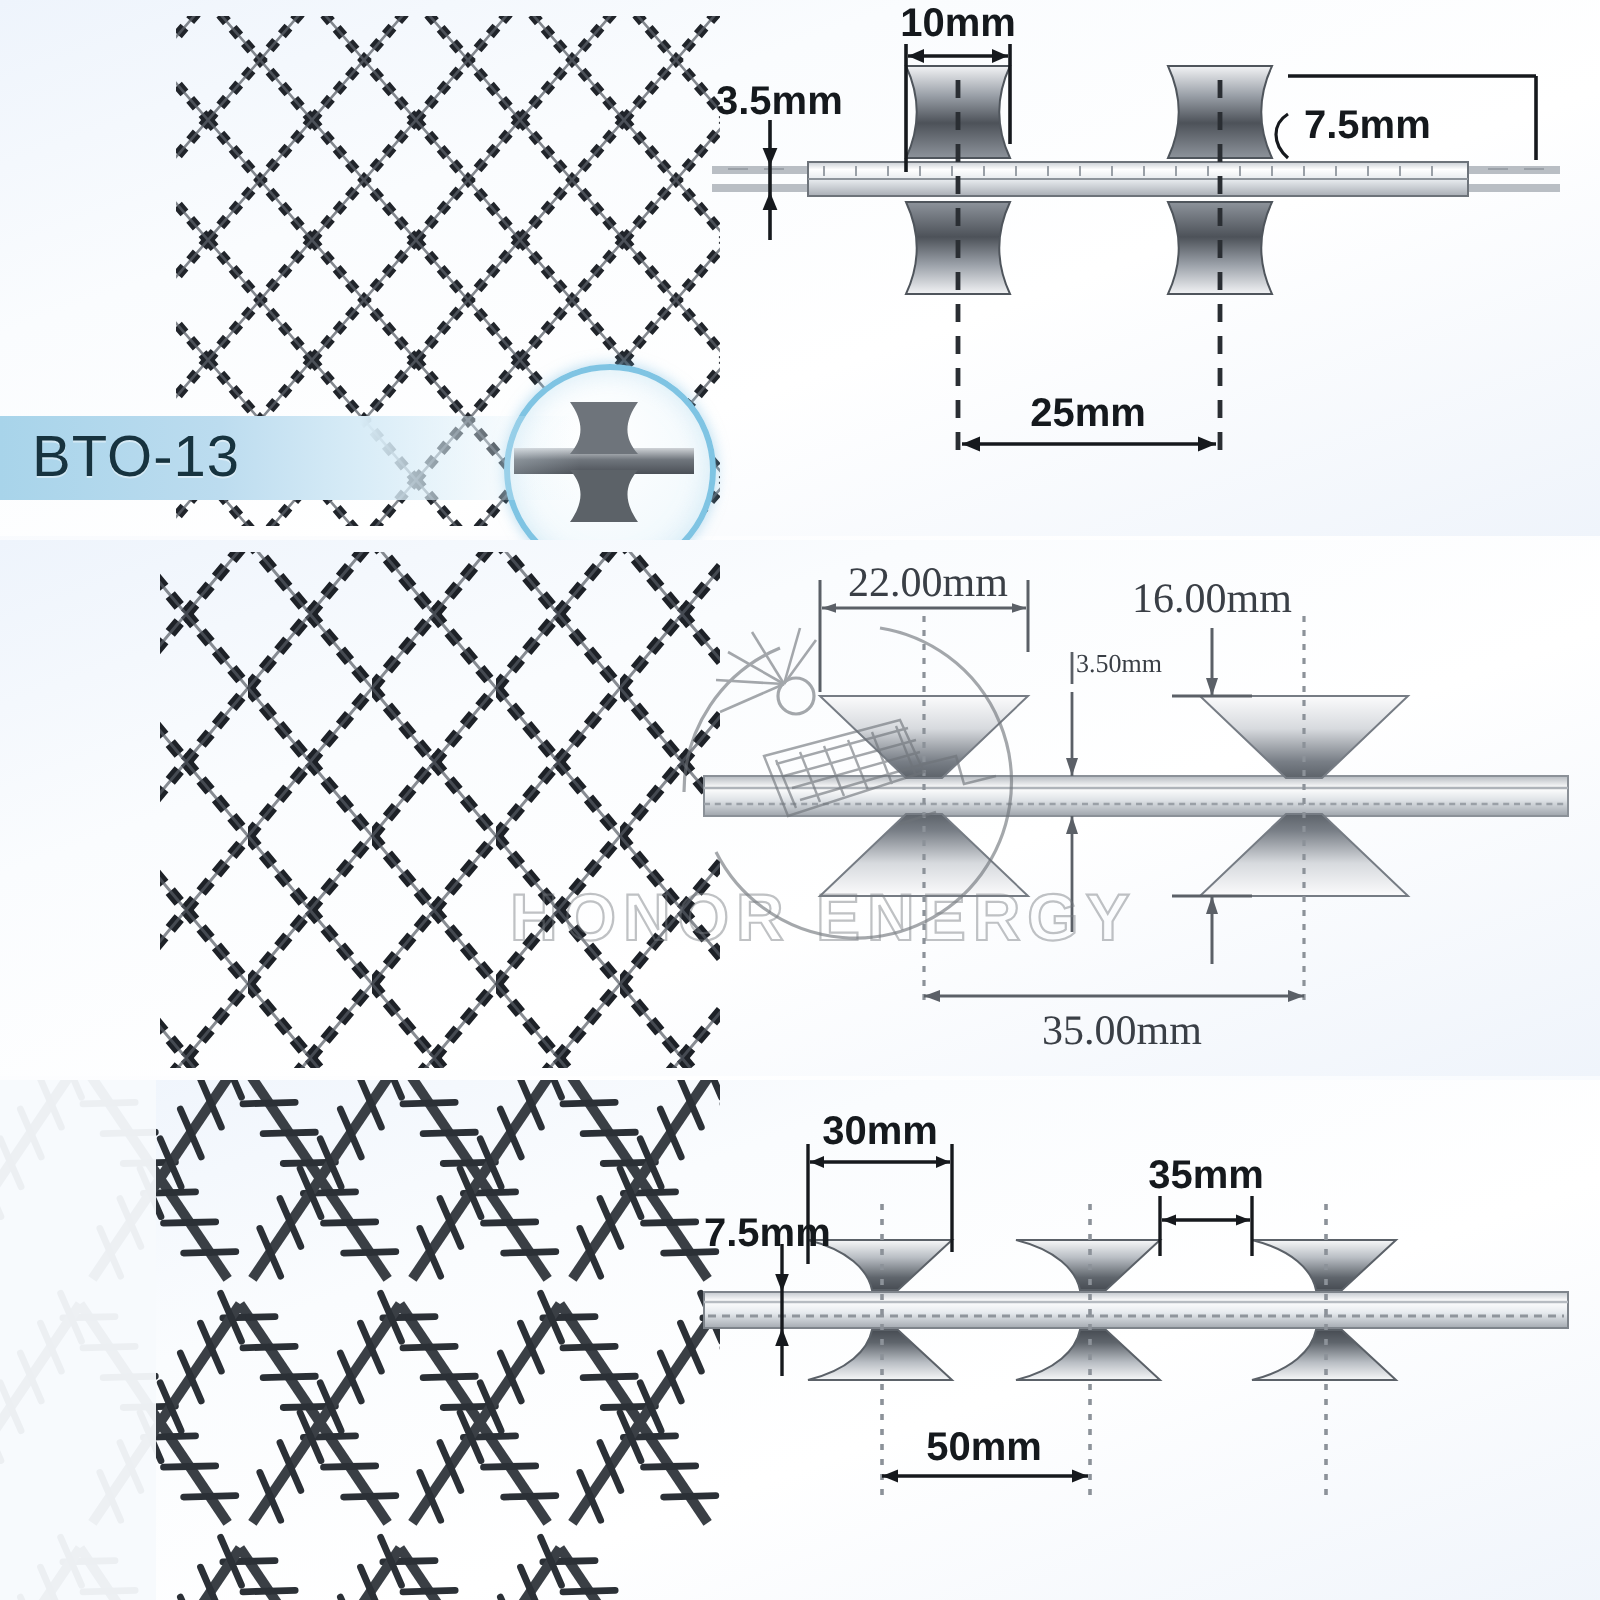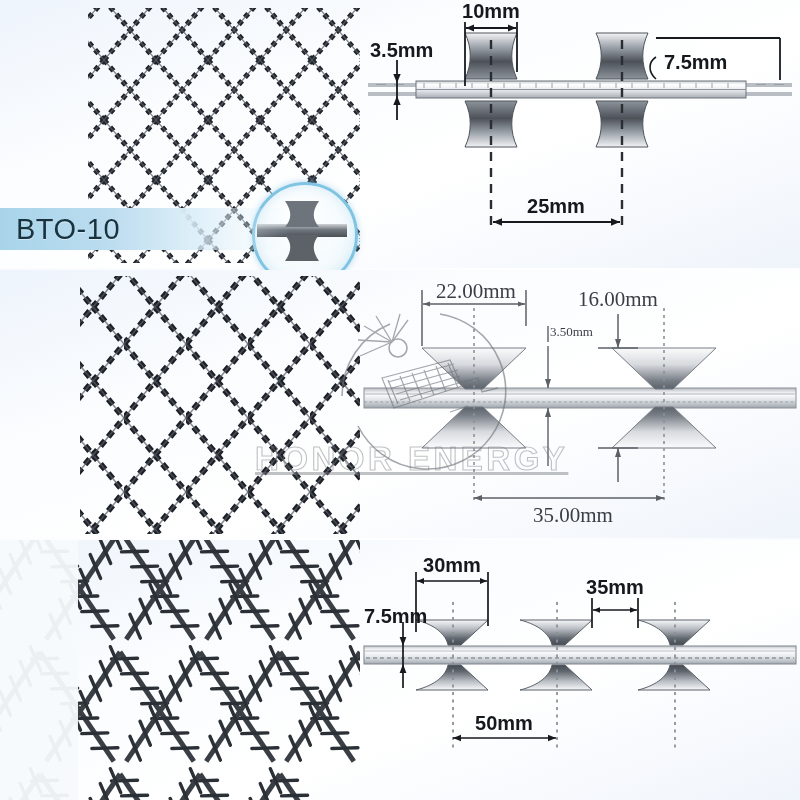--- a/index.html
+++ b/index.html
@@ -19,21 +19,21 @@
   .row-1{top:0;height:268px;}
   .row-2{top:270px;height:268px;}
   .row-3{top:540px;height:260px;padding-left:44px;}
 
   .row-bg{
     position:absolute;inset:0;
     background:linear-gradient(160deg,#eef4fc 0%,#fafcfe 30%,#ffffff 60%,#eff4fb 100%);
   }
 
   .mesh-cell{position:absolute;left:0;top:0;width:360px;height:100%;overflow:hidden;}
-  .draw-cell{position:absolute;left:360px;top:0;width:440px;height:100%;overflow:hidden;}
+  .draw-cell{position:absolute;left:348px;top:0;width:440px;height:100%;overflow:hidden;}
 
   
   .label-band{
     position:absolute;left:0;height:42px;
     width:290px;
     background:linear-gradient(to right,#a8d4ea 0%,#bcdcef 38%,#d8ecf7 62%,rgba(226,242,250,0.25) 88%,rgba(255,255,255,0) 100%);
     display:flex;align-items:center;
   }
   .label-band span{
     font-family:"Liberation Sans",sans-serif;
@@ -57,21 +57,21 @@
 
   
   .wm{position:absolute;pointer-events:none;}
   .wm-logo{left:330px;top:300px;width:190px;height:185px;opacity:.62;}
   .wm-text{
     left:255px;top:440px;width:330px;height:46px;
     font-family:"Liberation Sans",sans-serif;
     font-size:33px;font-weight:700;letter-spacing:3.5px;
     color:transparent;
     -webkit-text-stroke:1.1px rgba(118,122,128,.62);
-    opacity:.75;white-space:nowrap;text-decoration:underline;
+    opacity:.75;white-space:nowrap;
   }
 
   svg{display:block;}
   .dimtxt{font-family:"Liberation Sans",sans-serif;font-weight:700;fill:#15191d;}
   .dimtxt-serif{font-family:"Liberation Serif",serif;fill:#3a3f46;}
 </style>
 </head>
 <body>
 
 <div id="stage">
@@ -211,21 +211,21 @@
             <stop offset="100%" stop-color="#4b5057"></stop>
           </linearGradient>
         </defs>
         <rect x="2" y="39" width="90" height="13" fill="url(#cuA)"></rect>
         <path d="M30 16 L64 16 C57 26 57 34 64 42 L30 42 C37 34 37 26 30 16 Z" fill="#6e747b"></path>
         <path d="M30 76 L64 76 C57 66 57 58 64 50 L30 50 C37 58 37 66 30 76 Z" fill="#5c6268"></path>
       </svg>
     </div>
 
     <div class="label-band lb-1">
-      <span>BTO-10</span>
+      <span>BTO-13</span>
     </div>
   </div>
 
   <div class="row row-2">
     <div class="row-bg"></div>
 
     <div class="mesh-cell">
       <svg width="360" height="268" viewBox="0 0 360 268" aria-hidden="true">
         <defs>
           <pattern id="meshMed" width="62" height="74" patternUnits="userSpaceOnUse">

